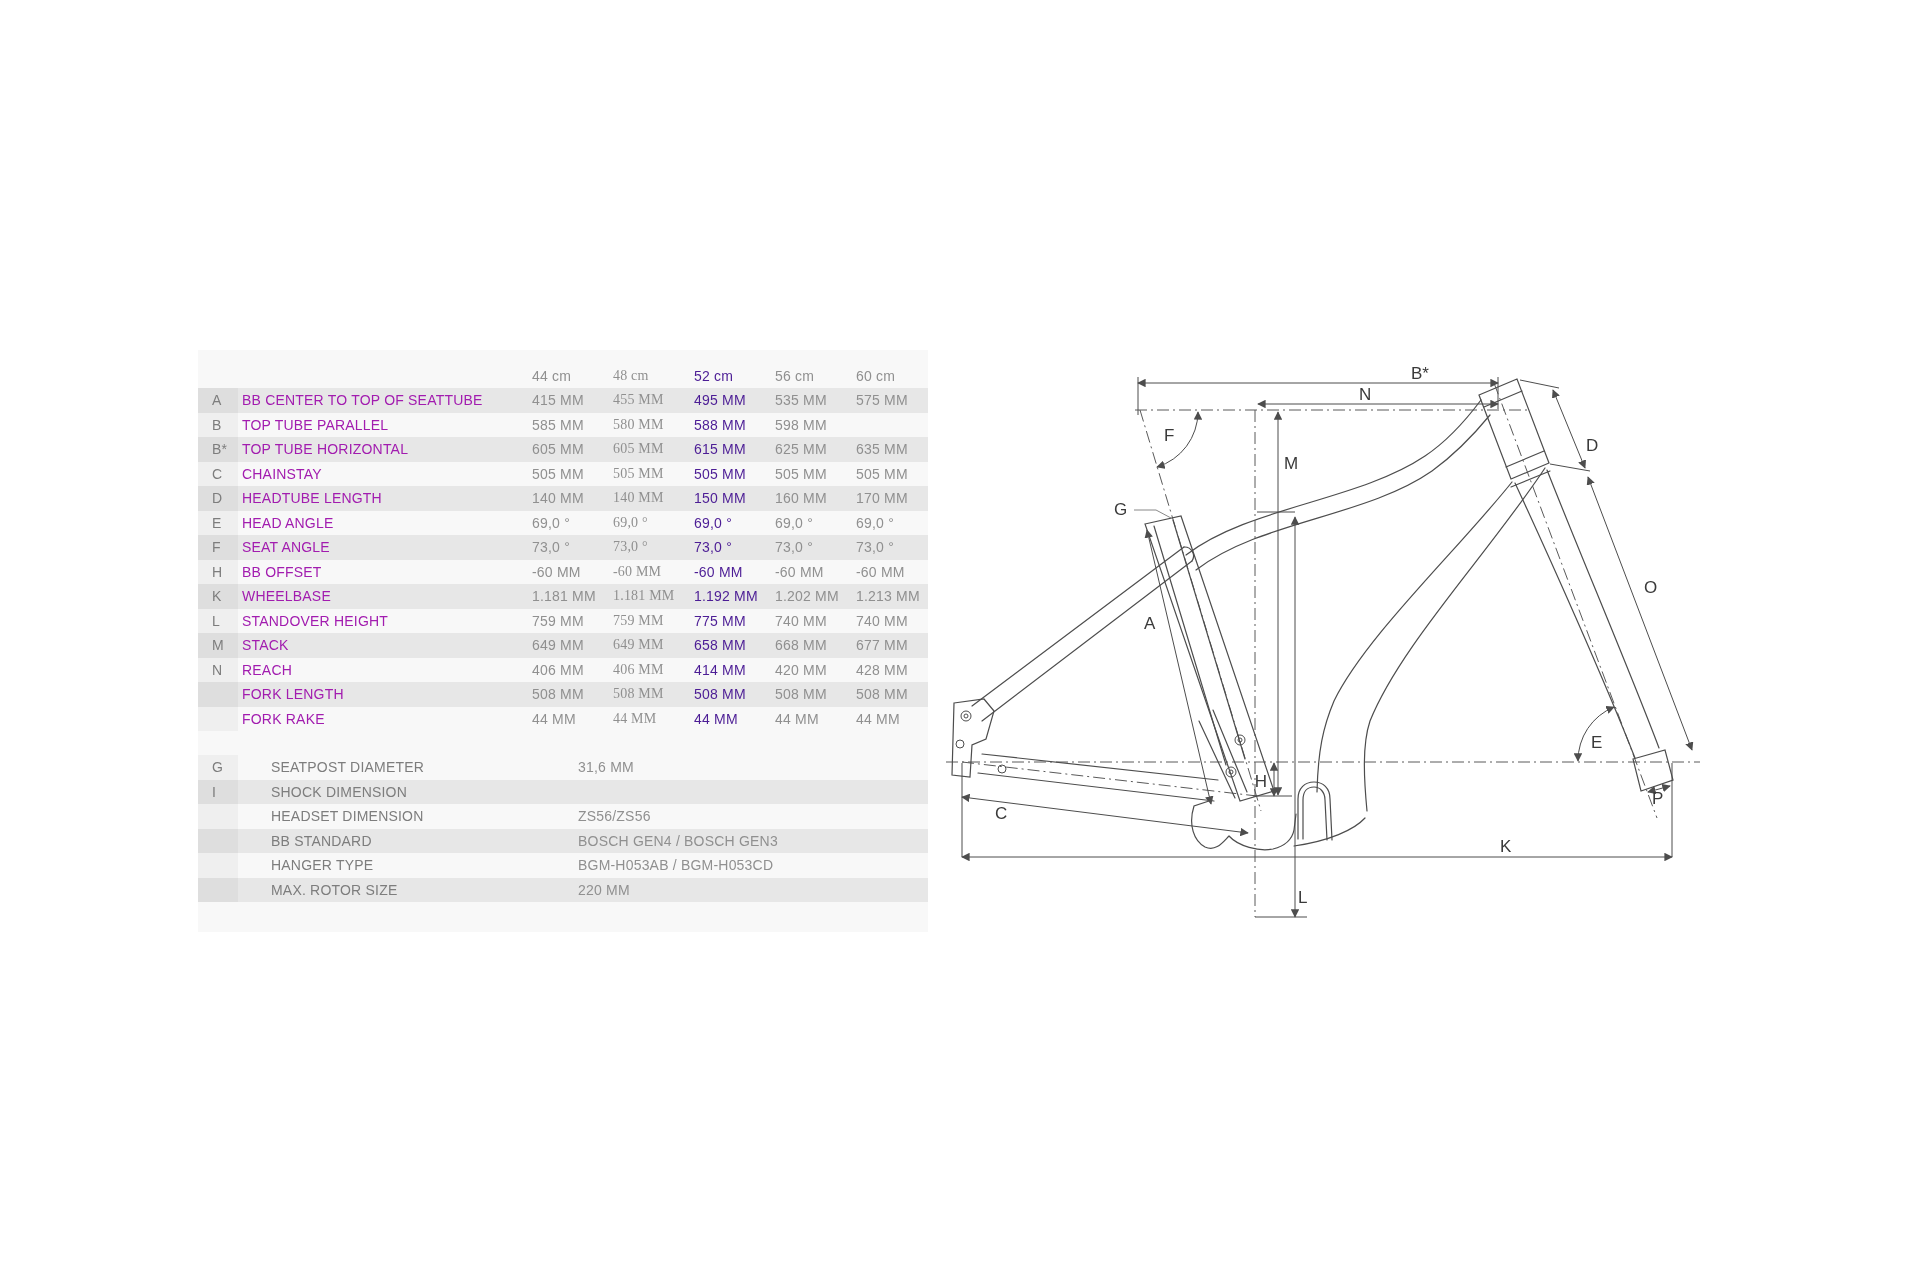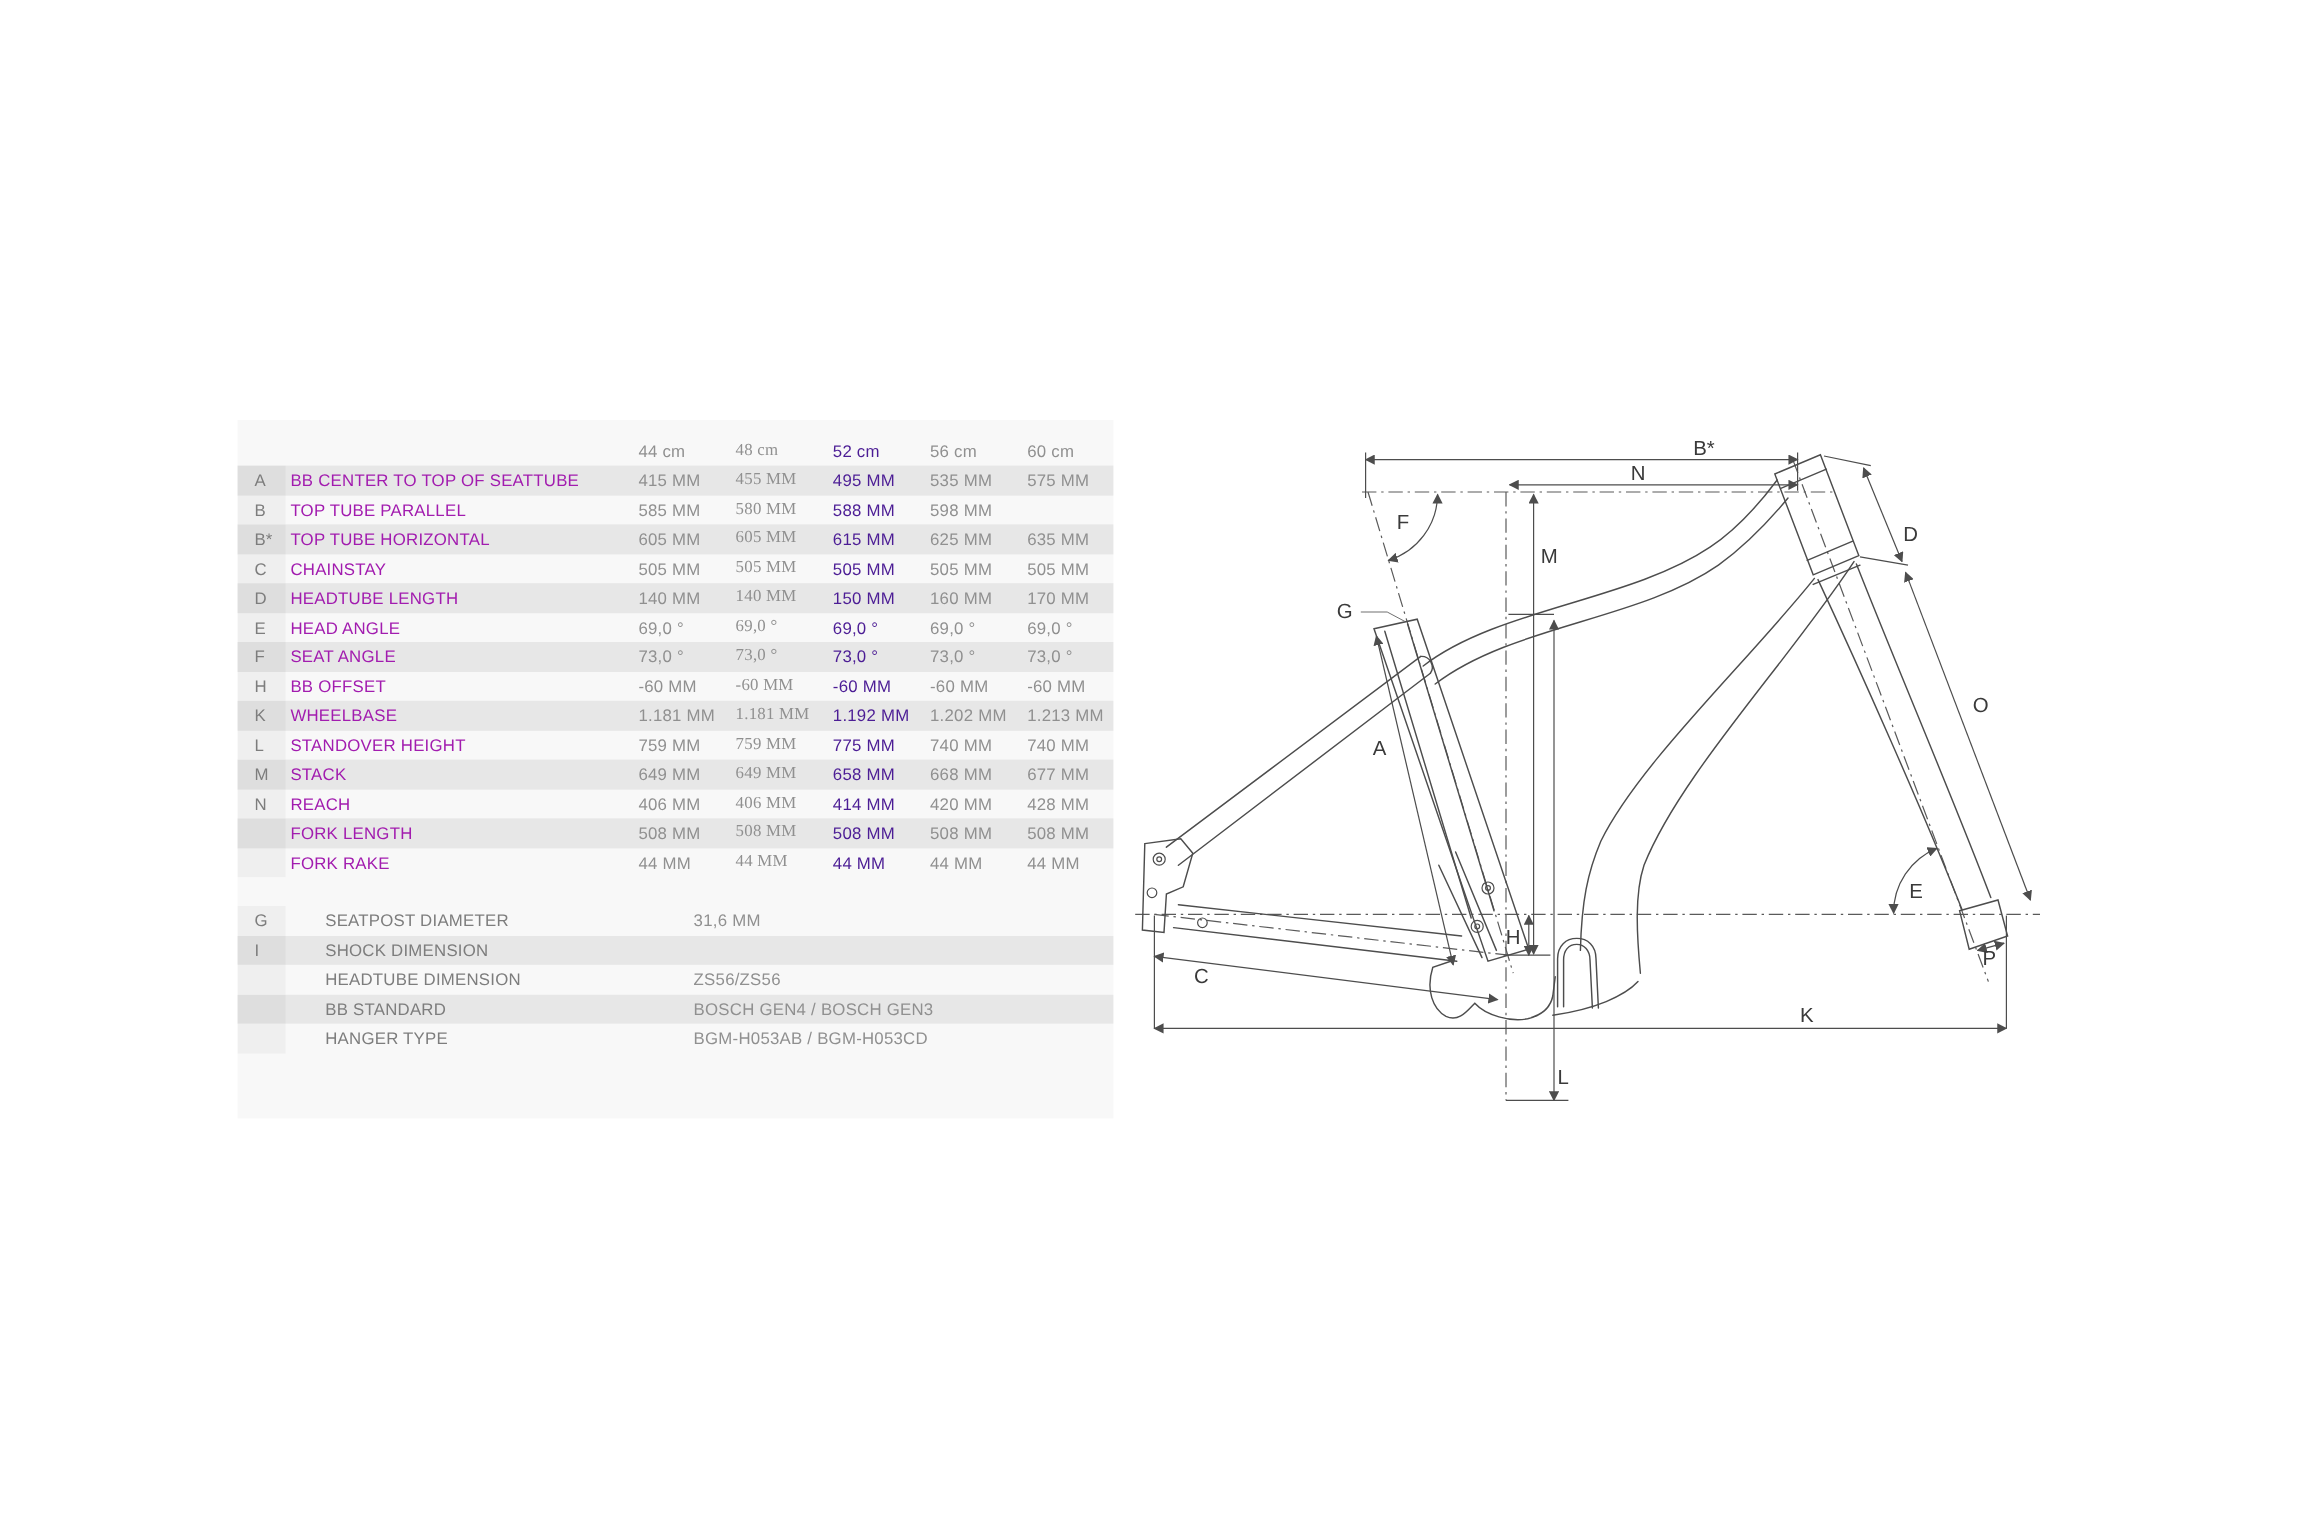--- a/index.html
+++ b/index.html
@@ -200,34 +200,40 @@
           </div>
           <div class="row shaded">
             <div class="letter-bg"></div>
             <span class="cell c-letter">I</span>
             <span class="cell c-label2">SHOCK DIMENSION</span>
             <span class="cell c-spec"></span>
           </div>
           <div class="row plain">
             <div class="letter-bg"></div>
             <span class="cell c-letter"></span>
-            <span class="cell c-label2">HEADTUBE DIMENSION</span>
+            <span class="cell c-label2">HEADSET DIMENSION</span>
             <span class="cell c-spec">ZS56/ZS56</span>
           </div>
           <div class="row shaded">
             <div class="letter-bg"></div>
             <span class="cell c-letter"></span>
             <span class="cell c-label2">BB STANDARD</span>
             <span class="cell c-spec">BOSCH GEN4 / BOSCH GEN3</span>
           </div>
           <div class="row plain">
             <div class="letter-bg"></div>
             <span class="cell c-letter"></span>
             <span class="cell c-label2">HANGER TYPE</span>
             <span class="cell c-spec">BGM-H053AB / BGM-H053CD</span>
+          </div>
+          <div class="row shaded">
+            <div class="letter-bg"></div>
+            <span class="cell c-letter"></span>
+            <span class="cell c-label2">MAX. ROTOR SIZE</span>
+            <span class="cell c-spec">220 MM</span>
           </div>
         </div>
     </div>
   </section>
 
   <figure class="diagram" style="margin:0">
     <svg width="802" height="583" viewBox="0 0 802 583">
       <defs>
         <marker id="ah" viewBox="0 0 10 10" refX="9" refY="5" markerWidth="8.5" markerHeight="8.5" orient="auto-start-reverse">
           <path d="M0,0 L10,5 L0,10 z" fill="#4d4d4d"></path>

